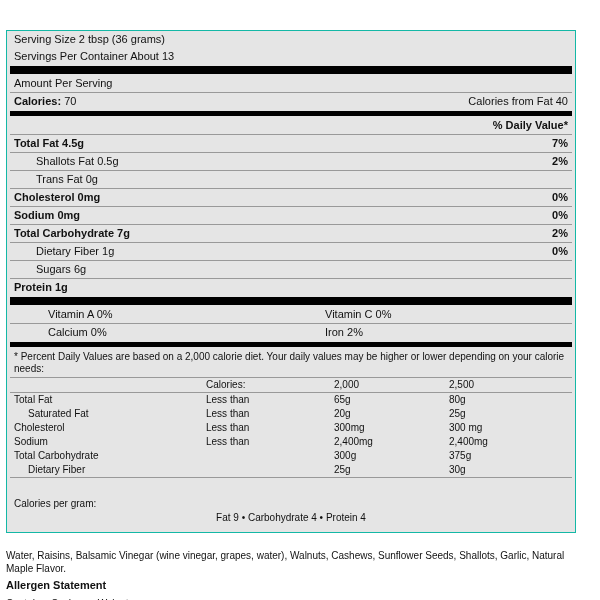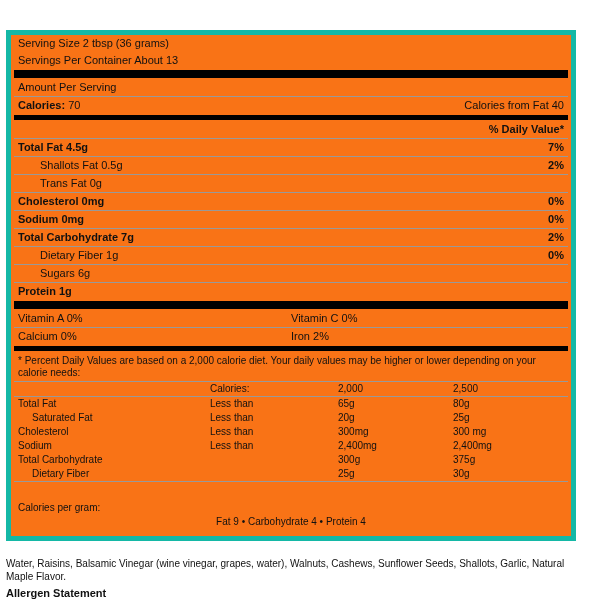--- a/index.html
+++ b/index.html
@@ -7,42 +7,42 @@
   body {
     font-family: "Liberation Sans", sans-serif;
     color: #111;
     font-size: 11px;
   }
   .page { width: 600px; height: 600px; padding: 30px 6px 0 6px; overflow: hidden; }
 
   
   .nf {
     width: 570px;
-    border: 5px solid #14b8a6;
-    background: #f97316;
+    border: 1px solid #14b8a6;
+    background: #e5e5e5;
     padding-bottom: 6px;
   }
   .row {
     display: flex;
     justify-content: space-between;
     align-items: baseline;
     padding: 2px 7px;
     min-height: 15px;
     line-height: 13px;
   }
   .rule { border-top: 1px solid #999; margin: 0 3px; height: 0; }
   .bar  { background: #000; margin: 1px 3px; }
   .bar.thick { height: 8px; }
   .bar.mid   { height: 5px; }
   .b { font-weight: bold; }
   .ind { padding-left: 22px; }
   .right { text-align: right; width: 100%; }
 
   .vit-row { display: flex; padding: 2px 7px; min-height: 15px; line-height: 13px; }
-  .vit-row .cell { width: 50%; }
+  .vit-row .cell { width: 50%; margin-left: 34px; }
 
   .footnote { font-size: 10px; padding: 3px 7px 2px 7px; line-height: 12px; }
 
   .dvt-row {
     display: grid;
     grid-template-columns: 192px 128px 115px 1fr;
     padding: 1px 7px;
     font-size: 10px;
     line-height: 12px;
   }

